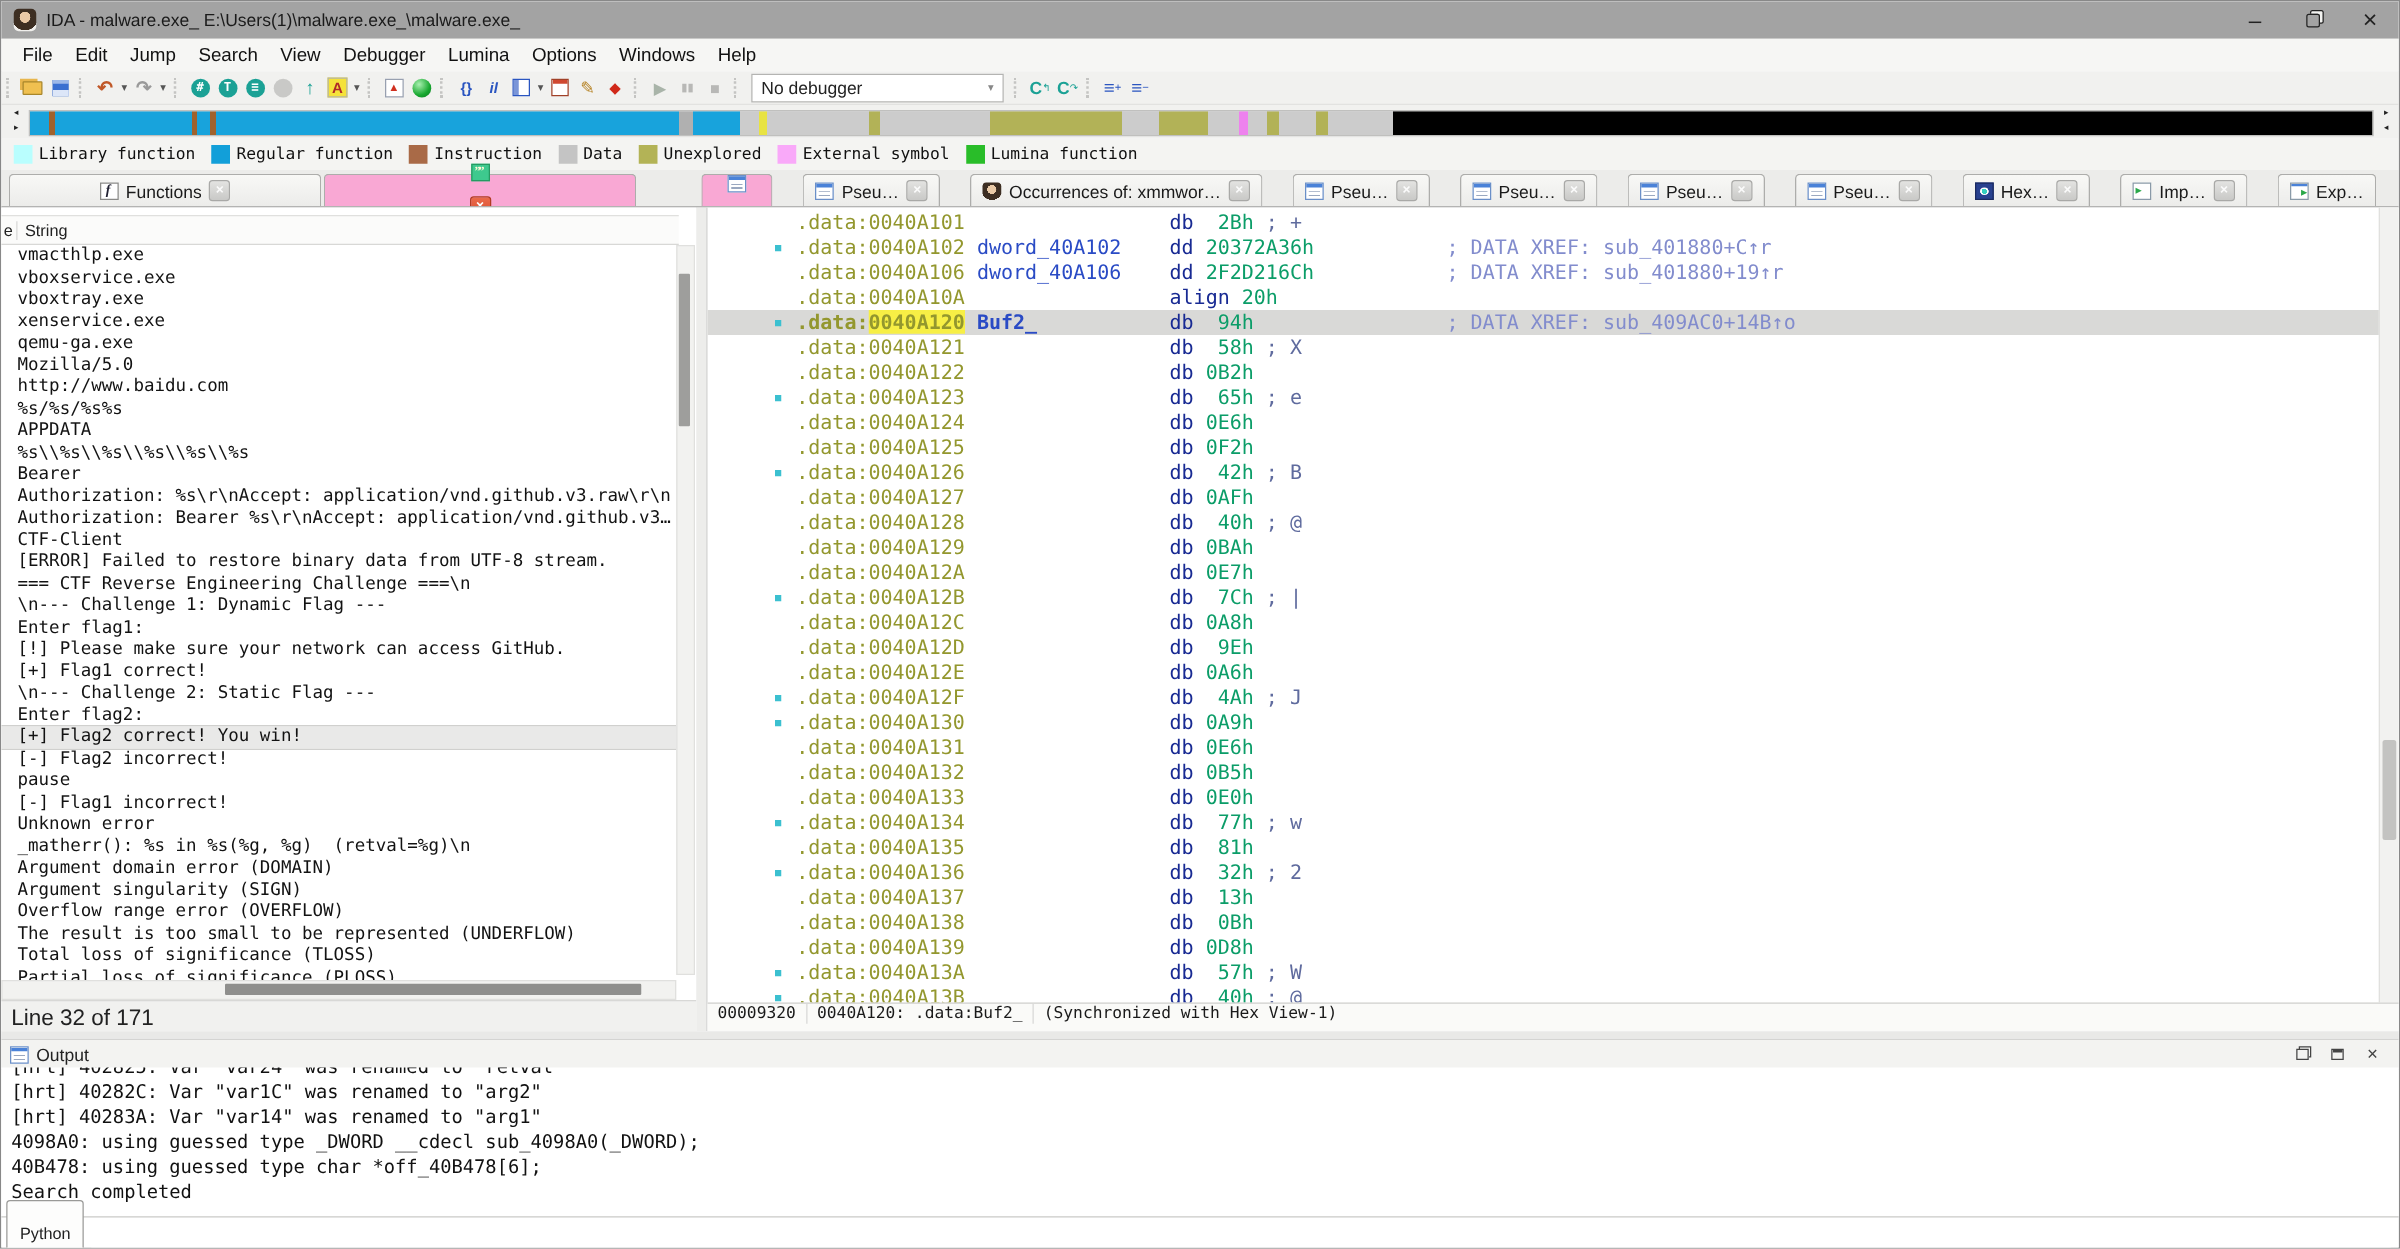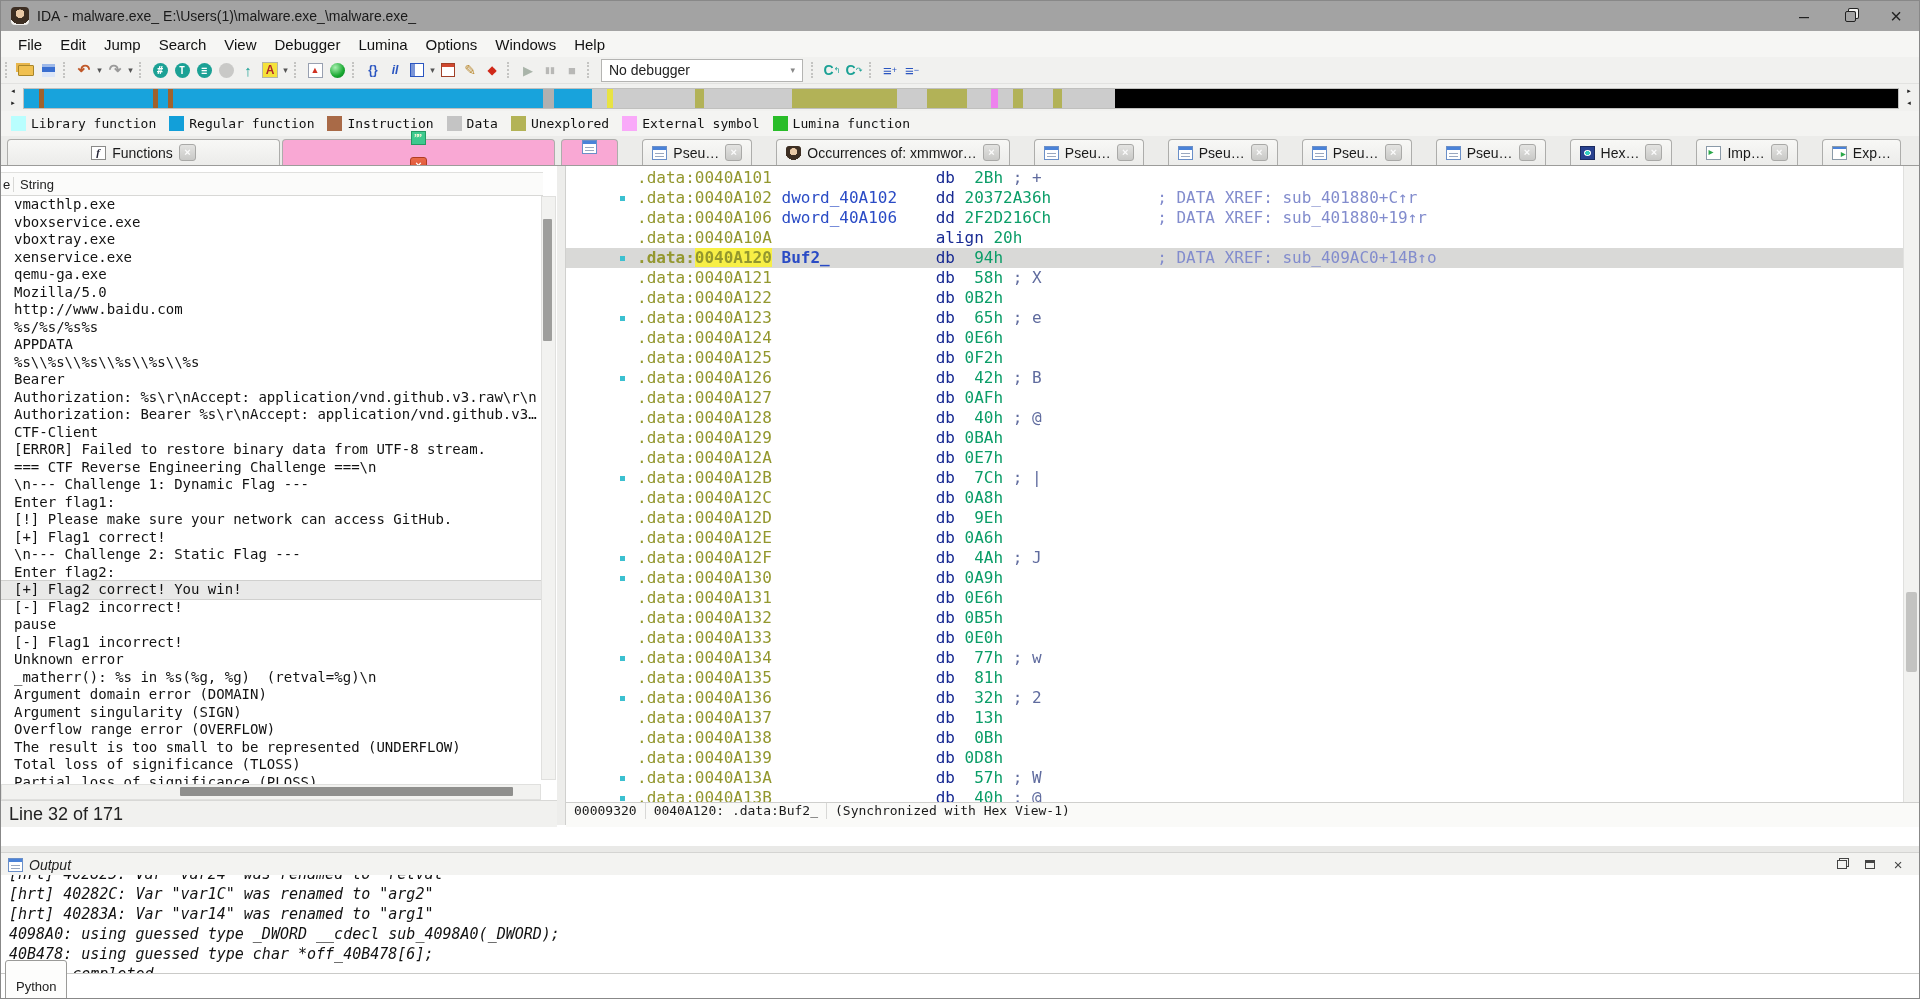--- a/index.html
+++ b/index.html
@@ -77,21 +77,21 @@
       #ee82ee 51.6%,#ee82ee 52.0%,#cccccc 52.0%,#cccccc 52.8%,#b2b257 52.8%,#b2b257 53.3%,
       #cccccc 53.3%,#cccccc 54.9%,#b2b257 54.9%,#b2b257 55.4%,#cccccc 55.4%,#cccccc 58.2%,
       #000 58.2%,#000 100%);}
   
   #legend{position:absolute;top:110px;left:0;right:0;height:25px;background:#f4f4f2;display:flex;align-items:center;padding-left:10px;
      font-family:"DejaVu Sans Mono",monospace;font-size:13px;color:#111;}
   .leg-chip{width:15px;height:15px;display:inline-block;margin-right:5px;flex:none;}
   .leg-label{margin-right:13px;white-space:pre;}
   
   #tab-bar{position:absolute;top:135px;left:0;right:0;height:29px;background:#ececea;}
-  #tabs-left{position:absolute;left:6px;bottom:0;width:548px;display:flex;gap:2px;}
+  #tabs-left{position:absolute;left:6px;bottom:0;width:502px;display:flex;gap:2px;}
   #tabs-right{position:absolute;left:560px;right:0;bottom:0;display:flex;gap:24px;overflow:hidden;}
   .tab{display:inline-flex;align-items:center;gap:6px;padding:0 9px;height:26px;
      background:linear-gradient(#f8f8f6,#ececea);border:1px solid #adadab;border-bottom:none;border-radius:4px 4px 0 0;
      font-size:14px;color:#1a1a1a;box-sizing:border-box;white-space:nowrap;}
   .tab.active{background:#f9a8d4;flex-direction:column;}
   #tabs-left .tab{flex:1;justify-content:center;}
   .tab .lbl{overflow:hidden;text-overflow:ellipsis;}
   .tab-x{width:15px;height:15px;border-radius:3px;display:inline-flex;align-items:center;justify-content:center;flex:none;}
   .tab-x::before{content:"×";font-weight:bold;font-size:11px;line-height:1;}
   .tab-x.gray{background:linear-gradient(#e3e3e1,#c9c9c7);border:1px solid #a9a9a7;color:#fbfbfb;}
@@ -147,21 +147,21 @@
   .cmt{color:#5f6b9e;}
   .xref{color:#828ccd;}
   .plain{color:#000;}
   #asm-vscroll{position:absolute;top:0;right:0;width:15px;height:636px;background:#f2f2f0;border-left:1px solid #e0e0de;}
   #asm-vthumb{position:absolute;left:2px;top:426px;width:11px;height:80px;background:#c3c3c1;border-radius:2px;}
   #asm-status{position:absolute;left:0;right:0;top:636px;height:24px;background:#fafaf8;border-top:1px solid #cfcfcd;display:flex;align-items:flex-start;
      font-family:"DejaVu Sans Mono",monospace;font-size:13px;color:#1a1a1a;}
   #asm-status .cell{padding:0 8px;height:16px;line-height:16px;border-right:1px solid #d8d8d6;white-space:pre;}
   #asm-status .cell:last-child{border-right:none;}
   
-  #output-panel{position:absolute;top:845px;left:0;right:0;height:148px;background:#fff;font-style:italic;}
+  #output-panel{position:absolute;top:824px;left:0;right:0;height:148px;background:#fff;}
   #output-gap{position:absolute;top:0;left:0;right:0;height:6px;background:#e9e9e7;}
   #output-header{position:absolute;top:6px;left:0;right:0;height:23px;background:#f3f3f1;border-top:1px solid #d4d4d2;border-bottom:1px solid #dededc;
      display:flex;align-items:center;padding-left:7px;font-size:14px;color:#222;}
   #output-header .ic{margin-right:6px;}
   #output-btns{margin-left:auto;display:flex;align-items:center;gap:10px;padding-right:12px;}
   .out-btn{width:18px;height:16px;display:flex;align-items:center;justify-content:center;color:#444;}
   .out-btn.pop::before{content:"";width:8px;height:7px;border:1px solid #444;box-shadow:2px -2px 0 -1px #f3f3f1,2px -2px 0 0 #444;}
   .out-btn.maxi::before{content:"";width:8px;height:7px;border:1px solid #444;box-shadow:inset 0 2px 0 #444;}
   .out-btn.close::before{content:"×";font-size:15px;}
   #output-log{position:absolute;top:29px;left:0;right:0;bottom:0;overflow:hidden;background:#fff;}

